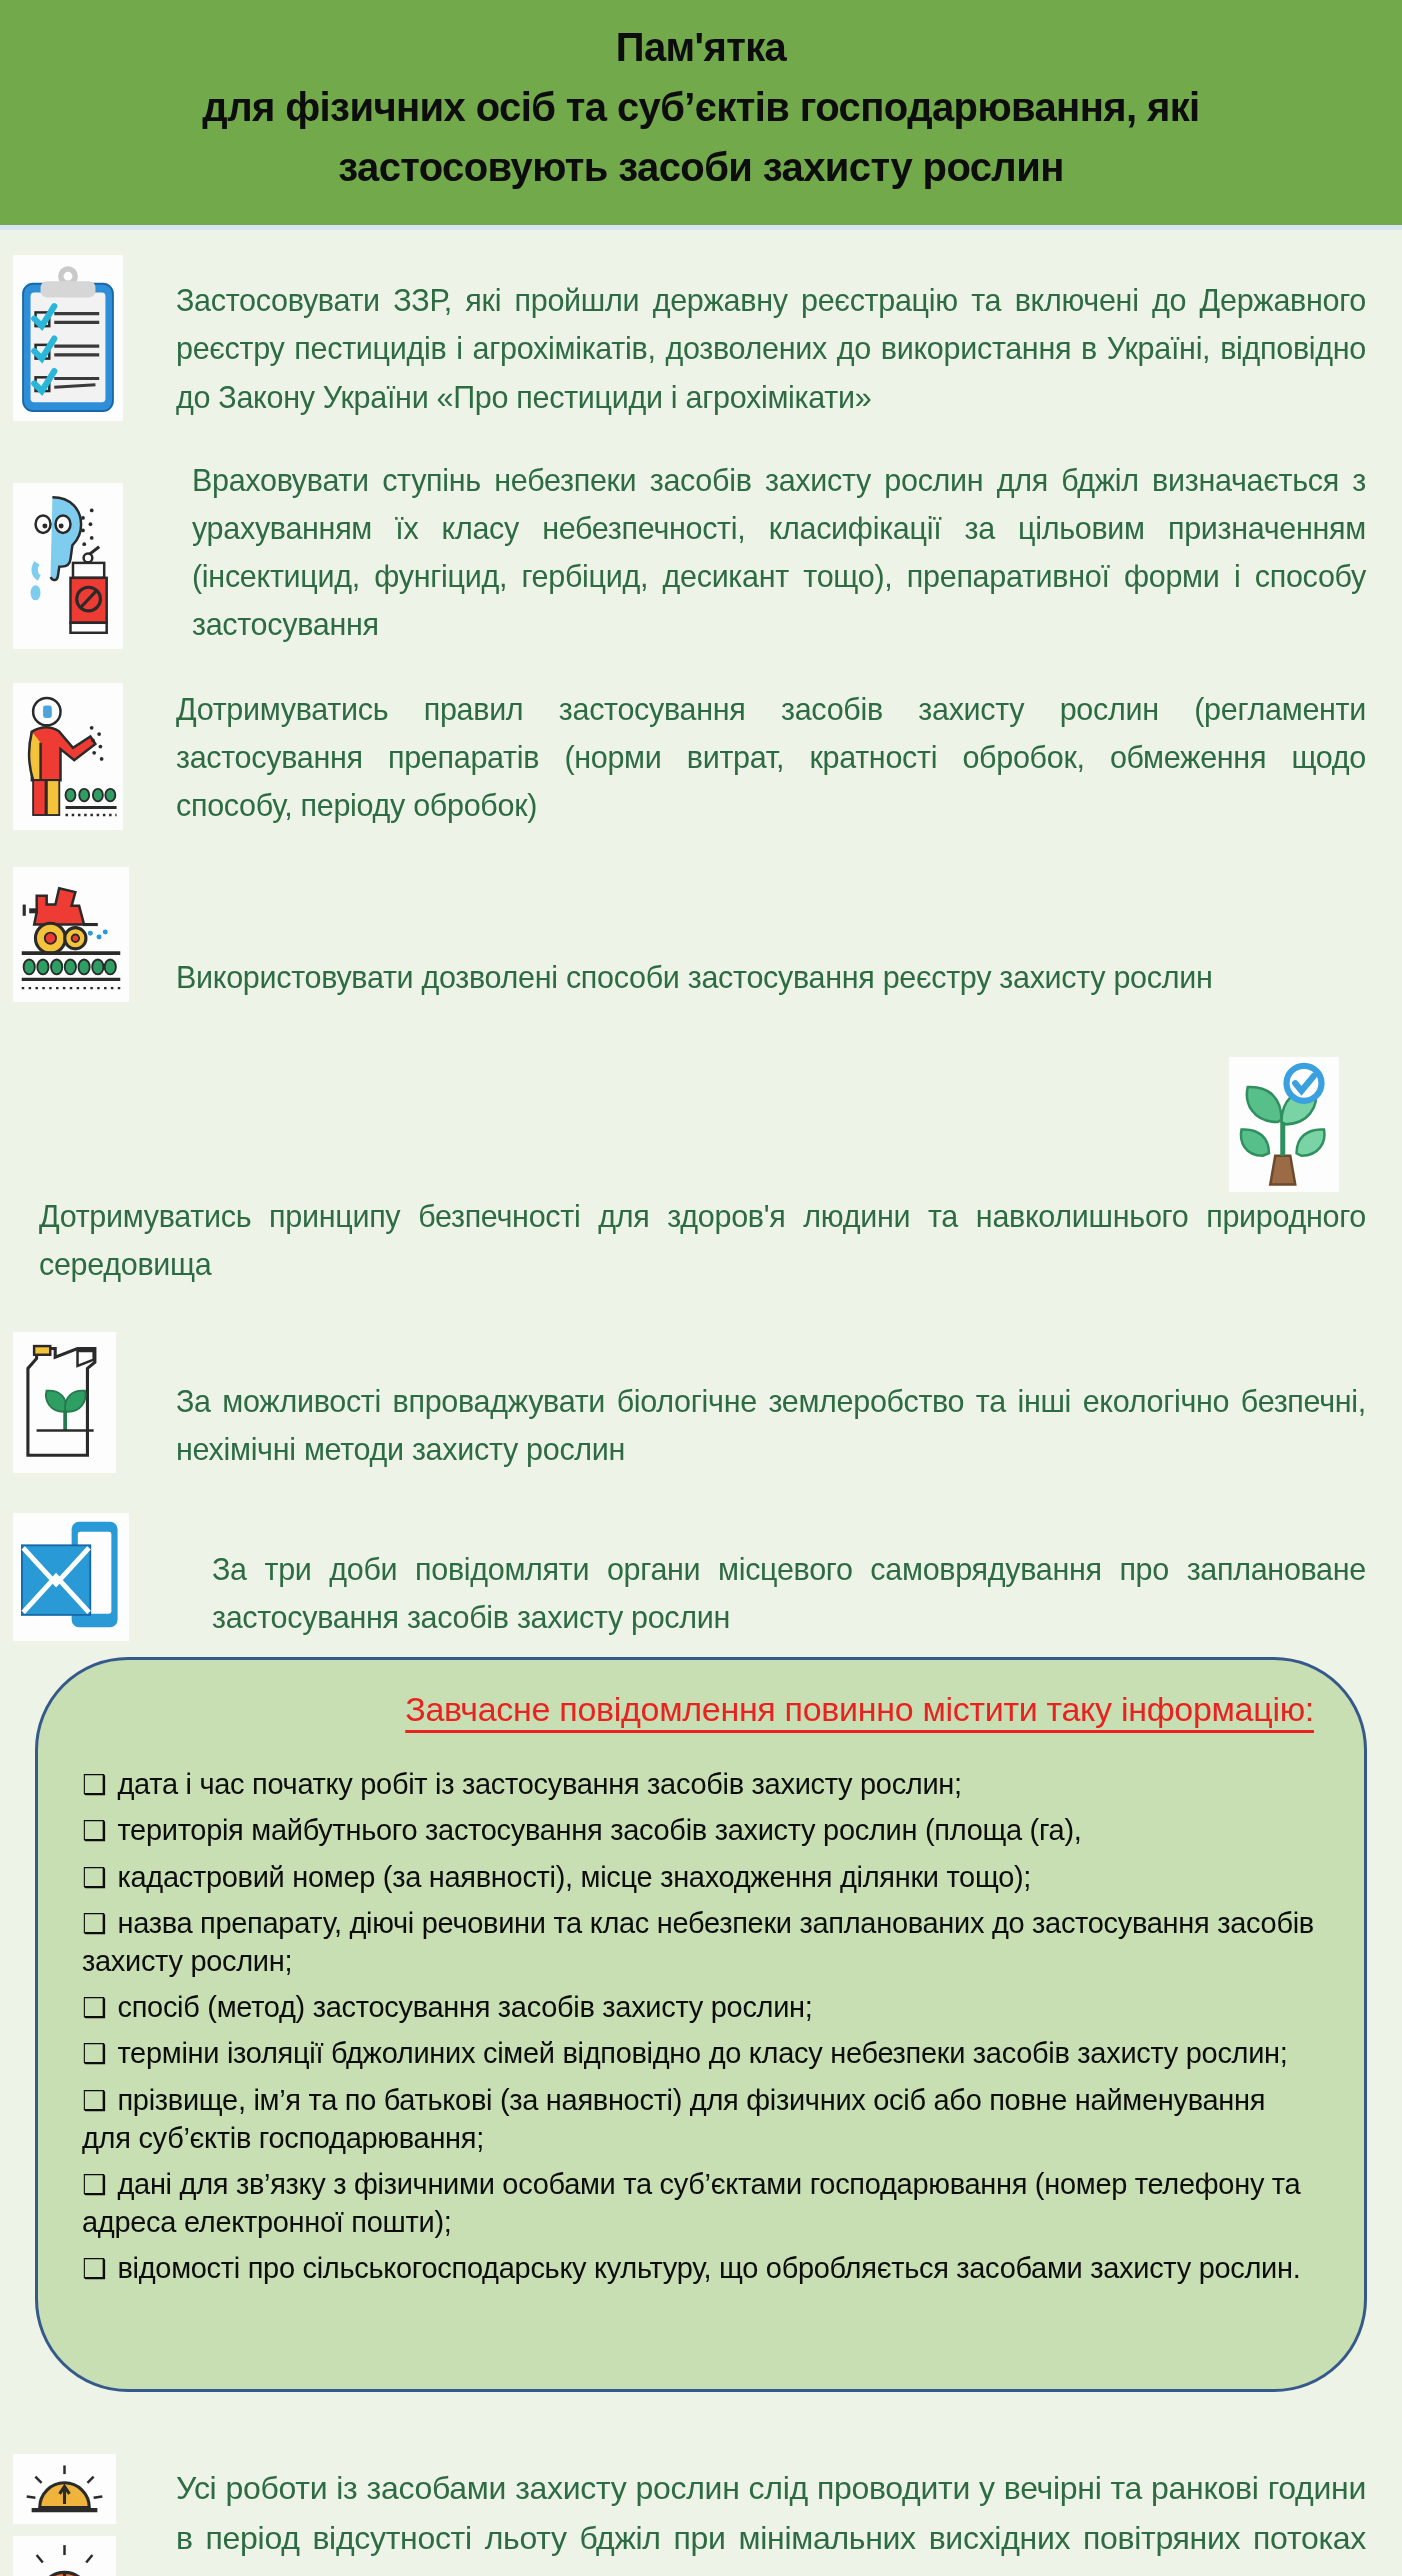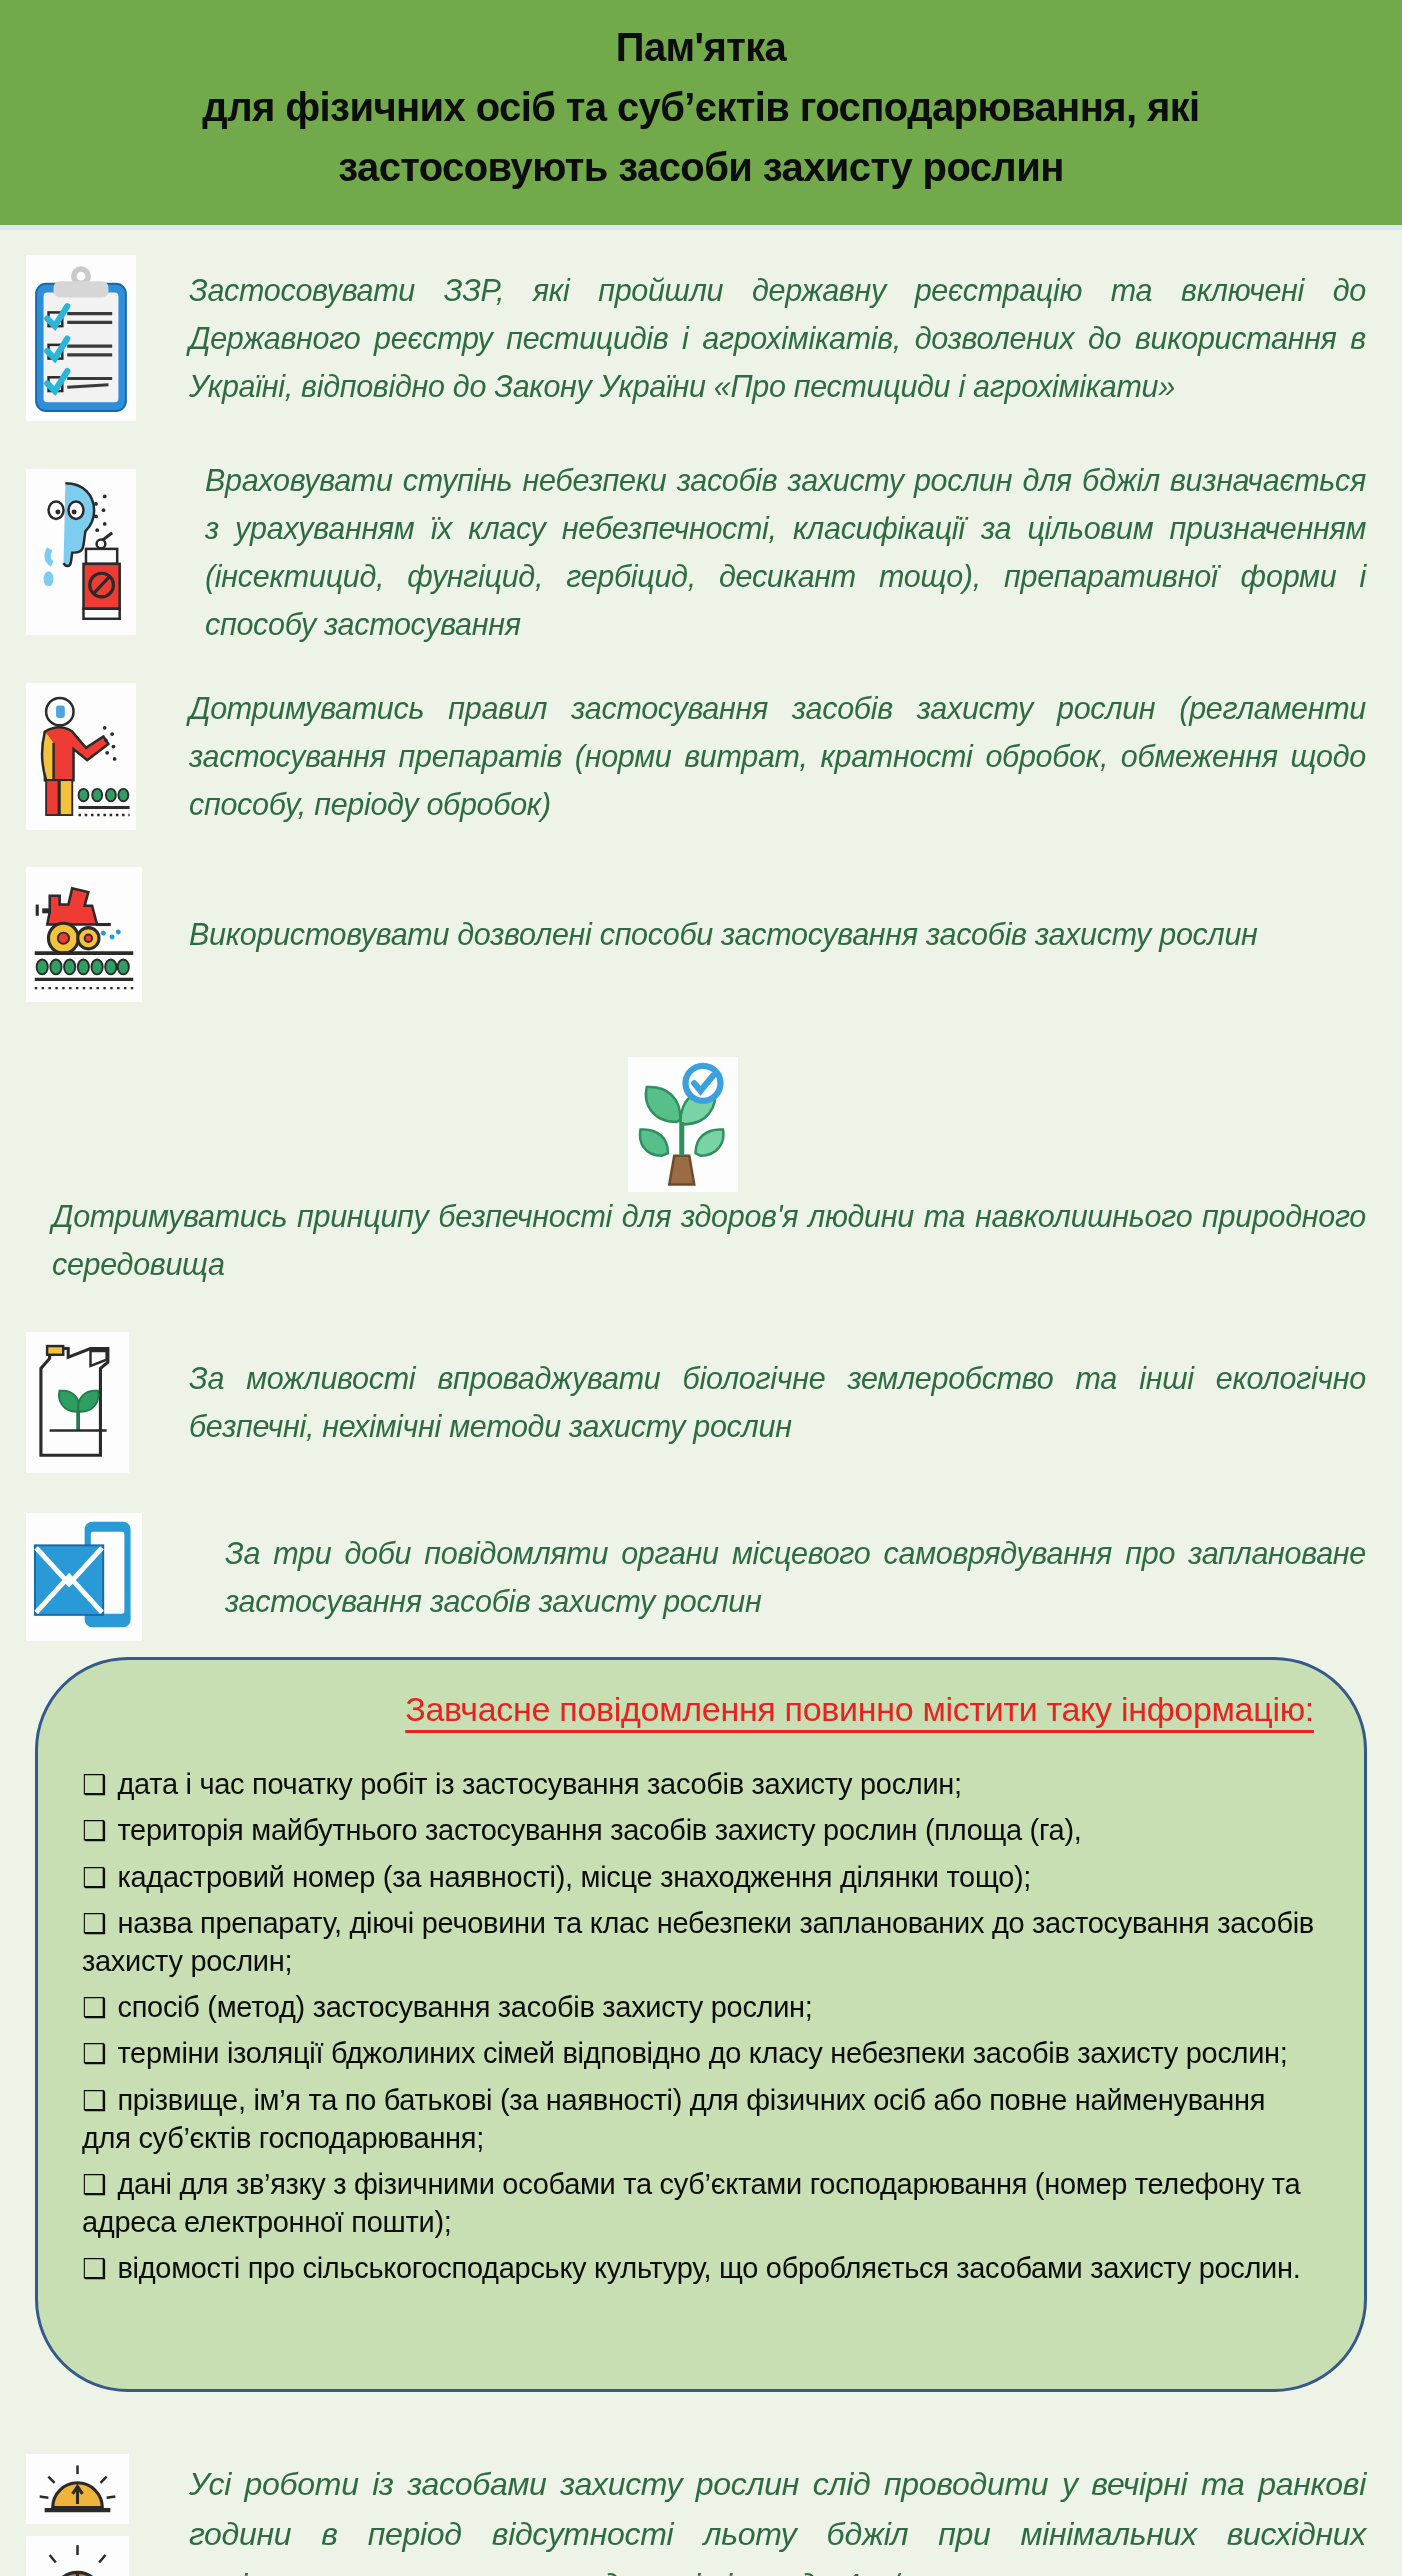--- a/index.html
+++ b/index.html
@@ -8,21 +8,21 @@
 
   
   .header{background:#72a94b;padding:17.4px 37px 27.4px;text-align:center;}
   .header .title{
     color:#0d0d0d;font-weight:bold;font-size:40px;line-height:1.5;
     letter-spacing:-0.6px;white-space:pre-line;
   }
   .header-strip{height:5px;background:#d9e6f2;}
 
   
-  .row{display:flex;align-items:center;padding:0 36px 0 26px;font-style:italic;}
+  .row{display:flex;align-items:flex-end;padding:0 36px 0 13px;}
   .icon-cell{width:137px;flex:none;display:flex;flex-direction:column;gap:16px;align-items:flex-start;}
   .icon-card{background:#fdfdfd;padding:5px;}
   .body-text{
     flex:1;color:#2d6b43;font-size:30.5px;line-height:1.58;
     text-align:justify;letter-spacing:-0.3px;padding-left:26px;
   }
 
   
   .notice-box{
     margin:16px 35px 0;border:3.7px solid #35598b;border-radius:93px;
@@ -184,21 +184,21 @@
             <ellipse cx="84" cy="152" rx="9" ry="12"></ellipse>
               <ellipse cx="106" cy="152" rx="9" ry="12"></ellipse>
               <ellipse cx="128" cy="152" rx="9" ry="12"></ellipse>
               <ellipse cx="148" cy="152" rx="9" ry="12"></ellipse>
           </g>
           <line x1="6" y1="172" x2="164" y2="172" stroke="#2a2a2a" stroke-width="5"></line>
           <line x1="6" y1="186" x2="164" y2="186" stroke="#2a2a2a" stroke-width="4" stroke-dasharray="4 7"></line>
         </svg>
       </span>
     </div>
-    <div class="body-text">Використовувати дозволені способи застосування засобів захисту рослин</div>
+    <div class="body-text">Використовувати дозволені способи застосування реєстру захисту рослин</div>
   </div>
 
   <div class="row" style="margin-top:55px;flex-direction:column;">
     <div class="icon-cell">
       <span class="icon-card">
         <svg width="100" height="125" viewBox="0 0 160 200">
           <path d="M70 96 C30 96 16 66 22 40 C56 38 76 58 76 92z" fill="#57c08a" stroke="#2f8f5f" stroke-width="4"></path>
           <path d="M80 100 C120 100 136 70 130 44 C96 42 76 62 76 96z" fill="#79d3a4" stroke="#2f8f5f" stroke-width="4"></path>
           <path d="M46 150 C18 150 8 128 12 108 C40 106 56 122 56 146z" fill="#57c08a" stroke="#2f8f5f" stroke-width="4"></path>
           <path d="M108 150 C136 150 148 128 144 108 C116 106 100 122 100 146z" fill="#79d3a4" stroke="#2f8f5f" stroke-width="4"></path>

